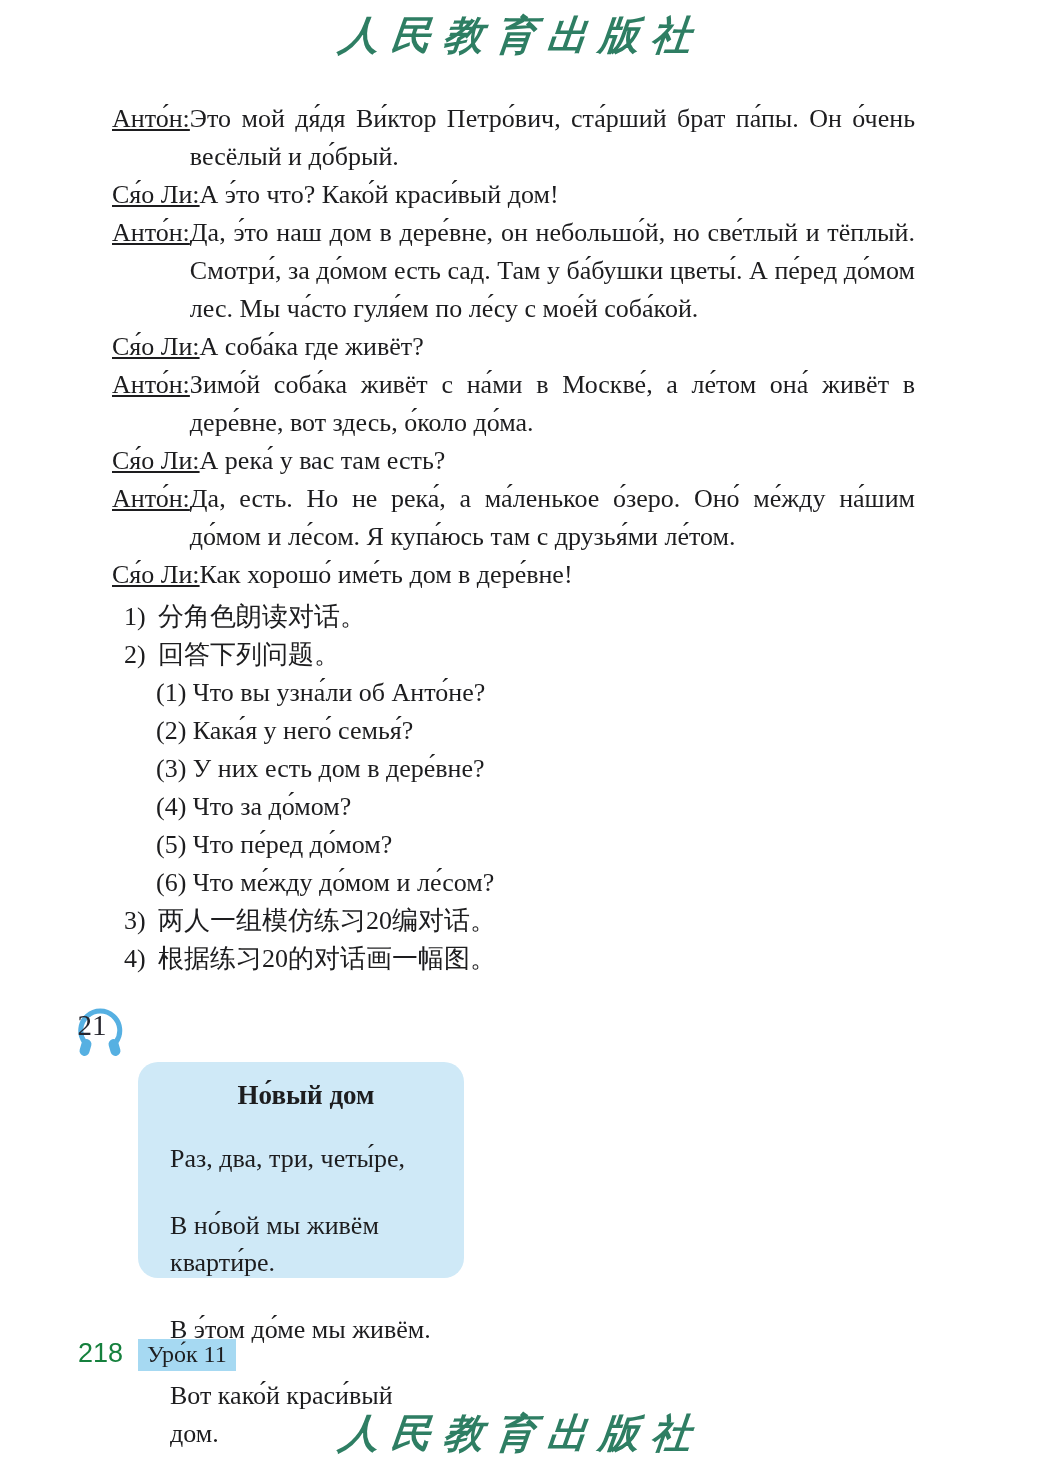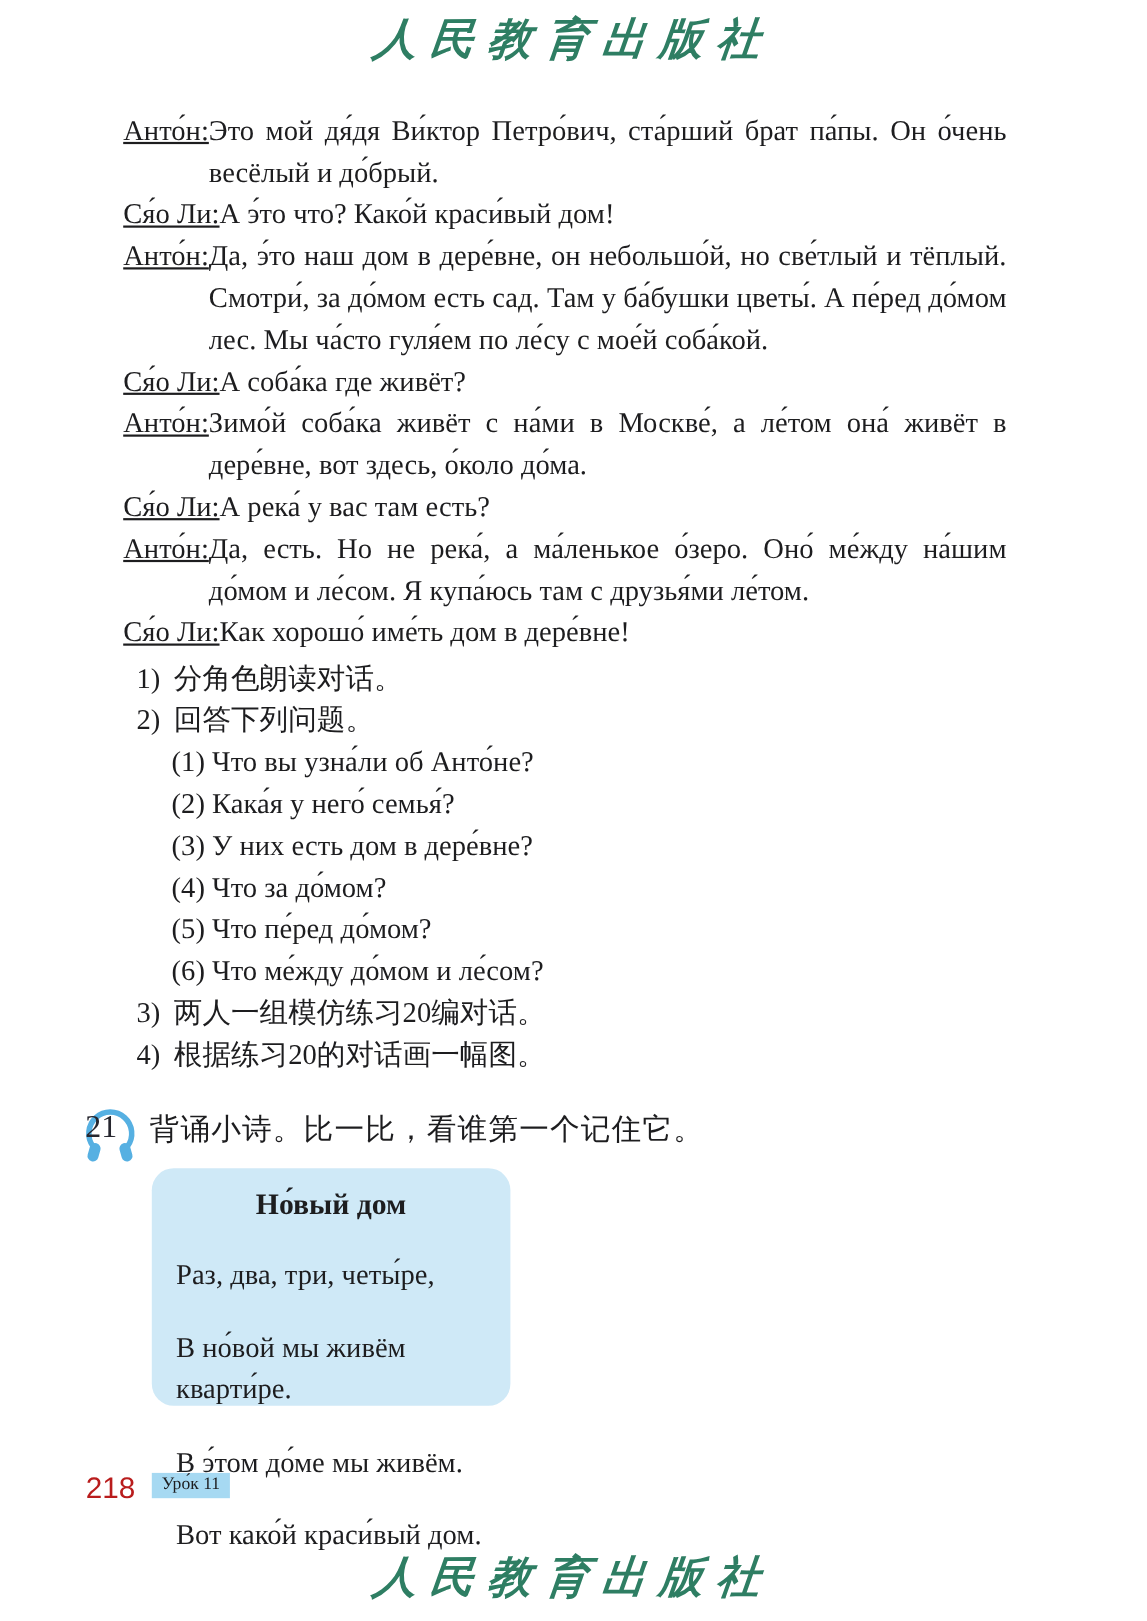--- a/index.html
+++ b/index.html
@@ -55,37 +55,37 @@
   .ex21-instruction {
     position:absolute; left:64px; top:8px;
     font-size:27px; letter-spacing:1px;
   }
 
   
   .poem-box {
     position:absolute; left:138px; top:1062px;
     width:326px; height:216px;
     border-radius:20px;
-    padding:18px 22px 0 22px;
+    padding:18px 22px 0 32px;
   }
   .poem-title {
     text-align:center; font-weight:bold; font-size:27px;
     margin-bottom:9px;
   }
   .poem-line { font-size:26px; line-height:37.5px;margin-top:29px; }
 
   
   .page-num {
     position:absolute; left:78px; top:1338px;
     font-family:"Liberation Sans","DejaVu Sans",sans-serif;
-    font-size:27px; color:#b91c1c;
+    font-size:27px; color:#15803d;
   }
   .lesson-badge {
     position:absolute; left:138px; top:1339px;
-    font-size:16px; padding:2px 9px 3px 9px;
+    font-size:24px; padding:2px 9px 3px 9px;
   }
 </style>
 </head>
 <body>
 
 <div class="page">
 
   <div class="logo logo-top" style="color: rgb(46, 126, 99);">人民教育出版社</div>
 
   <div class="dialogue">
@@ -152,21 +152,20 @@
 
   <div class="ex21">
     <div class="ex21-badge" style="color: rgb(86, 176, 226);">
       <svg width="56" height="58" viewBox="0 0 56 58" xmlns="http://www.w3.org/2000/svg">
         <path d="M12.5 42 A19.5 19.5 0 1 1 44 42" fill="none" stroke="currentColor" stroke-width="5" stroke-linecap="round"></path>
         <rect x="8.5" y="39" width="10" height="17" rx="5" fill="currentColor" transform="rotate(16 13.5 47.5)"></rect>
         <rect x="37.5" y="39" width="10" height="17" rx="5" fill="currentColor" transform="rotate(-16 42.5 47.5)"></rect>
       </svg>
       <span class="ex21-num">21</span>
     </div>
-    <div class="ex21-instruction">背诵小诗。比一比，看谁第一个记住它。</div>
   </div>
 
   <div class="poem-box" style="background-color: rgb(207, 233, 247);">
     <div class="poem-title">Но́вый дом</div>
     <div class="poem-line">Раз, два, три, четы́ре,</div>
     <div class="poem-line">В но́вой мы живём кварти́ре.</div>
     <div class="poem-line">В э́том до́ме мы живём.</div>
     <div class="poem-line">Вот како́й краси́вый дом.</div>
   </div>
 

